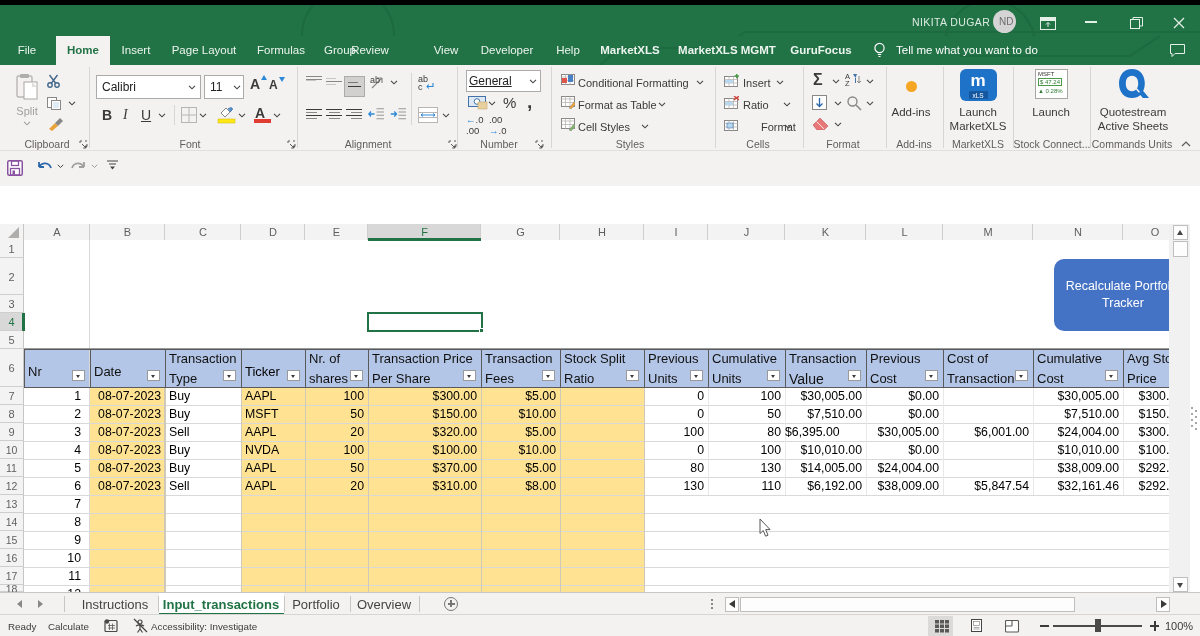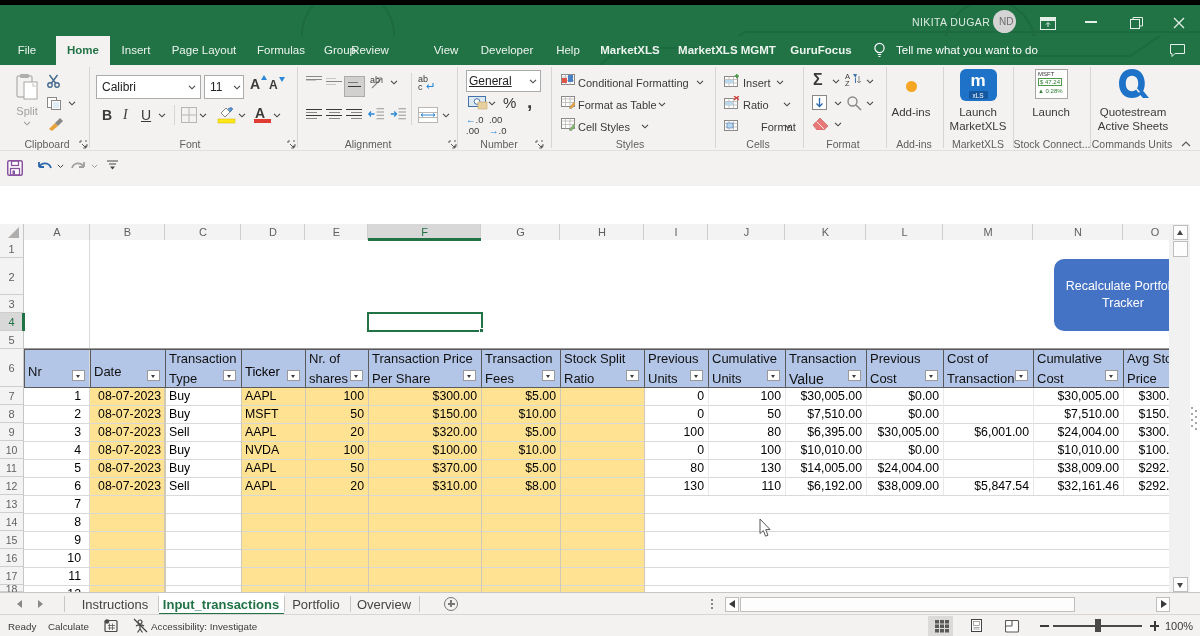--- a/index.html
+++ b/index.html
@@ -590,21 +590,21 @@
 <div class="txt" style="left:1123px;top:183px;width:60px;text-align:right;">$150.00</div>
 <div class="txt" style="left:24px;top:201px;width:57px;text-align:right;">3</div>
 <div class="txt" style="left:90px;top:201px;width:71px;text-align:right;">08-07-2023</div>
 <div class="txt" style="left:169px;top:201px;">Sell</div>
 <div class="txt" style="left:245px;top:201px;">AAPL</div>
 <div class="txt" style="left:305px;top:201px;width:59px;text-align:right;">20</div>
 <div class="txt" style="left:368px;top:201px;width:109px;text-align:right;">$320.00</div>
 <div class="txt" style="left:481px;top:201px;width:75px;text-align:right;">$5.00</div>
 <div class="txt" style="left:644px;top:201px;width:60px;text-align:right;">100</div>
 <div class="txt" style="left:708px;top:201px;width:73px;text-align:right;">80</div>
-<div class="txt" style="left:785px;top:201px;width:77px;text-align:right;">$6,395.00</div>
+<div class="txt" style="left:785px;top:201px;width:77px;">$6,395.00</div>
 <div class="txt" style="left:866px;top:201px;width:73px;text-align:right;">$30,005.00</div>
 <div class="txt" style="left:943px;top:201px;width:86px;text-align:right;">$6,001.00</div>
 <div class="txt" style="left:1033px;top:201px;width:86px;text-align:right;">$24,004.00</div>
 <div class="txt" style="left:1123px;top:201px;width:60px;text-align:right;">$300.00</div>
 <div class="txt" style="left:24px;top:219px;width:57px;text-align:right;">4</div>
 <div class="txt" style="left:90px;top:219px;width:71px;text-align:right;">08-07-2023</div>
 <div class="txt" style="left:169px;top:219px;">Buy</div>
 <div class="txt" style="left:245px;top:219px;">NVDA</div>
 <div class="txt" style="left:305px;top:219px;width:59px;text-align:right;">100</div>
 <div class="txt" style="left:368px;top:219px;width:109px;text-align:right;">$100.00</div>

